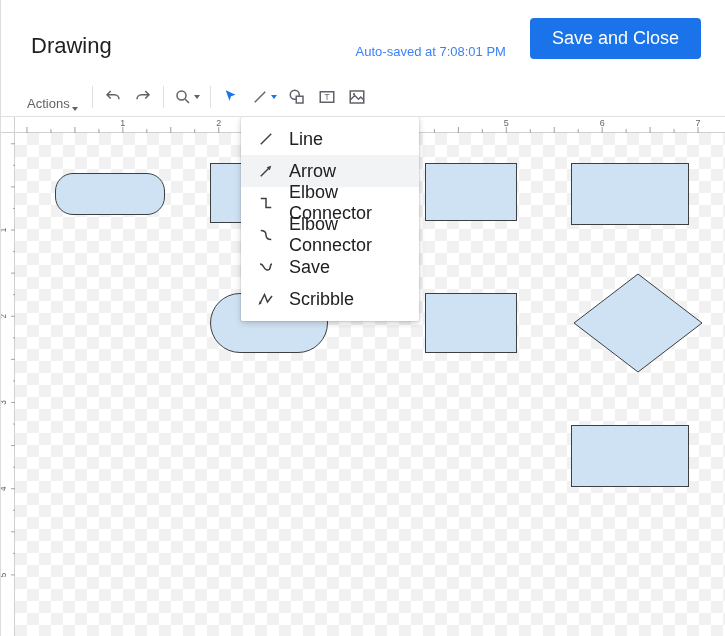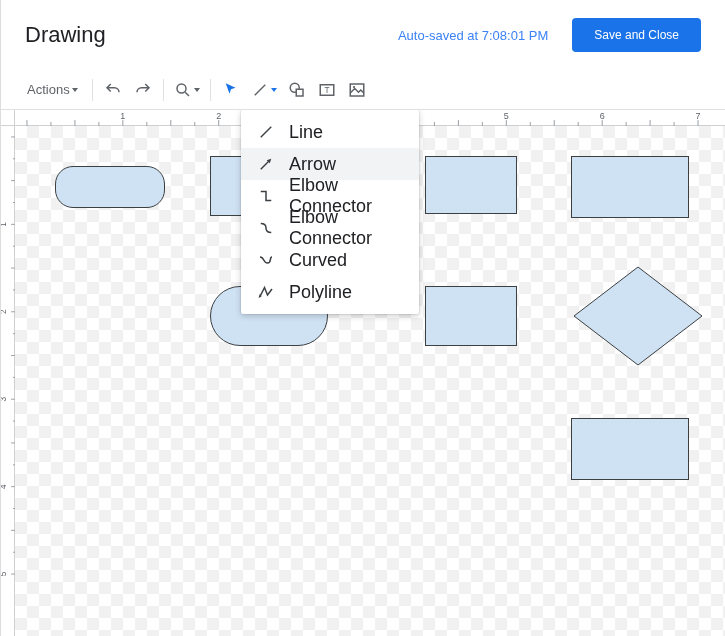--- a/index.html
+++ b/index.html
@@ -1,24 +1,24 @@
 <!DOCTYPE html>
 <html><head>
 <meta charset="utf-8">
 <style>
 * { box-sizing: border-box; margin: 0; padding: 0; font-family: Arial, "Helvetica Neue", sans-serif; }
 html, body { width: 725px; height: 636px; overflow: hidden; background: #fff; }
 .dialog { width: 725px; height: 636px; display: flex; flex-direction: column; border-left: 1px solid #ddd; }
-.hdr { display: flex; align-items: center; padding: 18px 24px 18px 24px; }
+.hdr { display: flex; align-items: flex-end; padding: 18px 24px 18px 30px; }
 .hdr-title { font-size: 22px; color: #202124; font-weight: 400; }
 .hdr-status { margin-left: auto; margin-right: 24px; color: #3b82f6; font-size: 13px; padding-left: 120px; }
-.save-btn { background: #1a73e8; color: #fff; border: none; border-radius: 4px; font-size: 12px; font-weight: 500; padding: 10px 22px; cursor: pointer; }
+.save-btn { background: #1a73e8; color: #fff; border: none; border-radius: 4px; font-size: 18px; font-weight: 500; padding: 10px 22px; cursor: pointer; }
 .toolbar { display: flex; align-items: center; padding: 4px 8px 4px 18px; border-bottom: 1px solid #e0e0e0; gap: 2px; height: 40px; }
 .tb-btn { display: inline-flex; align-items: center; justify-content: center; height: 28px; min-width: 28px; border: none; background: transparent; cursor: pointer; color: #5f6368; border-radius: 2px; padding: 0 4px; font-size: 13px; }
-.tb-btn.text { padding: 0 8px; }
+.tb-btn.text { padding: 0 8px; align-items: flex-end; }
 .tb-btn .caret { margin-left: 2px; }
 .tb-sep { width: 1px; height: 22px; background: #e0e0e0; margin: 0 4px; }
 .tb-btn.active { color: #1a73e8; }
 .caret { width: 0; height: 0; border-left: 3px solid transparent; border-right: 3px solid transparent; border-top: 4px solid #5f6368; display: inline-block; }
 .tb-btn.active .caret { border-top-color: #1a73e8; }
 
 .canvas-wrap { position: relative; flex: 1; overflow: hidden; }
 .ruler-h { position: absolute; top: 0; left: 14px; right: 0; height: 16px; background: #fff; border-bottom: 1px solid #d0d0d0; }
 .ruler-h svg { width: 100%; height: 16px; }
 .ruler-v { position: absolute; top: 16px; left: 0; width: 14px; bottom: 0; background: #fff; border-right: 1px solid #d0d0d0; }
@@ -335,27 +335,27 @@
             </svg>
           </span>
         <span>Elbow Connector</span>
       </div>
       <div class="menu-item">
         <span class="mi-icon">
             <svg width="18" height="18" viewBox="0 0 24 24">
               <path d="M4 8c6 0 4 8 10 8s2-8 6-8" fill="none" stroke="#3c4043" stroke-width="2"></path>
             </svg>
           </span>
-        <span>Curved</span>
+        <span>Save</span>
       </div>
       <div class="menu-item">
         <span class="mi-icon">
             <svg width="18" height="18" viewBox="0 0 24 24">
               <polyline points="4,18 10,6 14,16 20,8" fill="none" stroke="#3c4043" stroke-width="2"></polyline>
               <polygon points="2,20 6,18 4,14" fill="#3c4043"></polygon>
             </svg>
           </span>
-        <span>Polyline</span>
+        <span>Scribble</span>
       </div>
     </div>
 
   </div>
 </div>
 
 </body></html>

